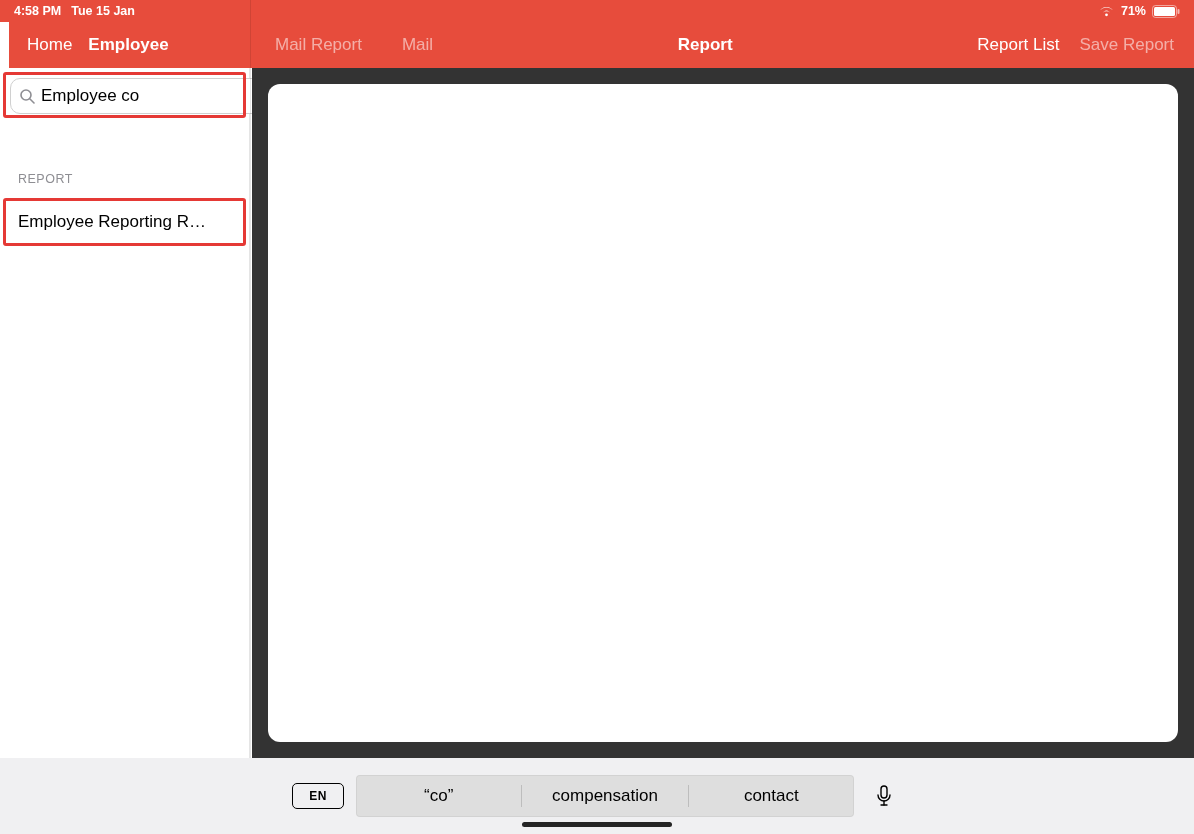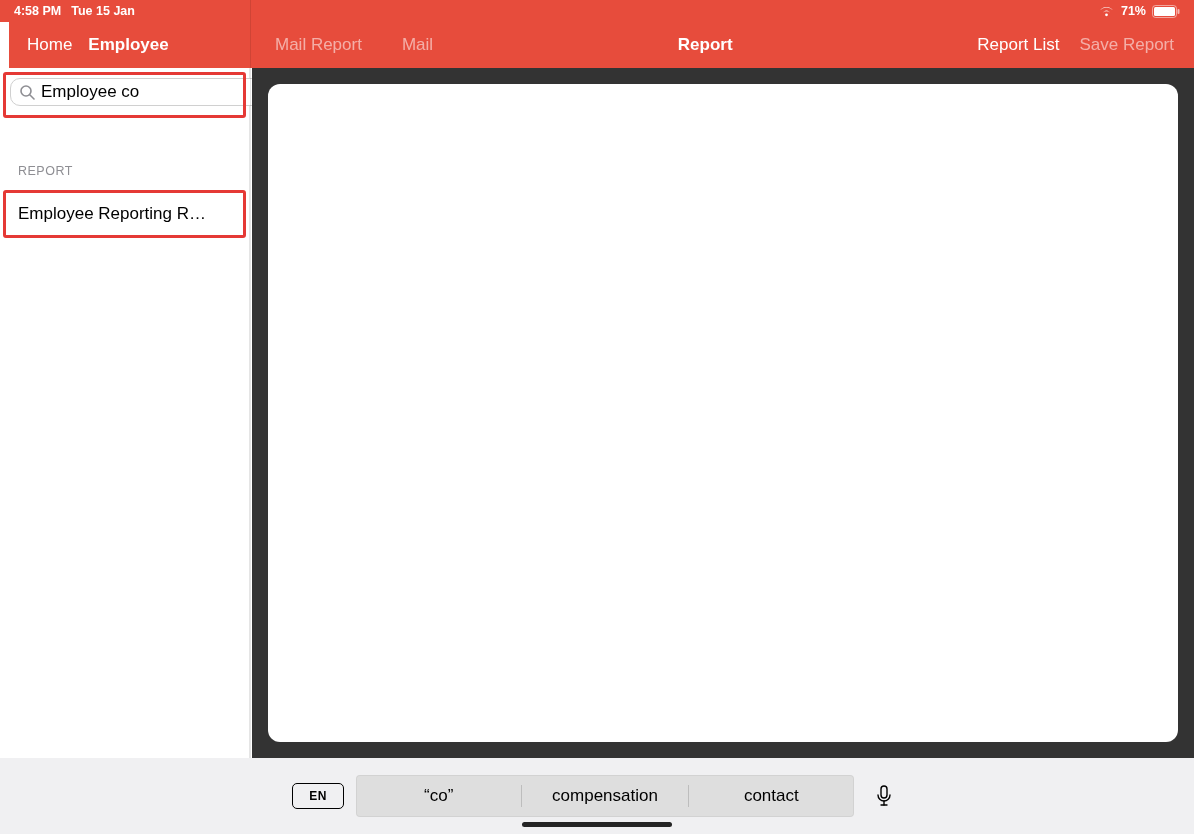--- a/index.html
+++ b/index.html
@@ -24,21 +24,21 @@
   .nav-link.muted { color: rgba(255,255,255,0.55); }
   .nav-title { font-size: 17px; font-weight: 700; }
   .home-link { font-size: 17px; font-weight: 400; }
 
   
   .side-sep { position: absolute; top: 0; bottom: 0; left: 250px; width: 1px; background: rgba(0,0,0,0.1); }
 
   
   .sidebar { position: absolute; top: 68px; left: 0; width: 250px; bottom: 0; background: #fff; border-right: 1px solid rgba(0,0,0,0.1); }
   .search-row { display: flex; align-items: center; padding: 10px 6px 10px 10px; gap: 4px; }
-  .search-box { flex: 1; height: 28px; background: #fff; border: 1px solid #d0d0d0; border-radius: 10px; display: flex; align-items: center; padding: 0 6px 0 8px; gap: 6px; }
+  .search-box { flex: 1; height: 36px; background: #fff; border: 1px solid #d0d0d0; border-radius: 10px; display: flex; align-items: center; padding: 0 6px 0 8px; gap: 6px; }
   .search-input { flex: 1; border: none; outline: none; font-size: 17px; color: #000; background: transparent; }
   .clear-circle { width: 19px; height: 19px; border-radius: 50%; background: #8e8e93; display: flex; align-items: center; justify-content: center; flex-shrink: 0; cursor: pointer; }
   .clear-circle svg { display:block; }
   .cancel-btn { font-size: 17px; color: #8e8e93; padding: 0 2px; cursor: pointer; background: none; border: none; }
 
   
   .hi-box-search { position: absolute; top: 4px; left: 3px; width: 243px; height: 46px; border: 3px solid #e53935; border-radius: 3px; pointer-events: none; }
   .section-hdr { margin-top: 48px; padding-left: 18px; font-size: 12.5px; letter-spacing: 0.5px; color: #8e8e93; }
 
   .result-row-wrap { position: relative; margin-top: 14px; }

